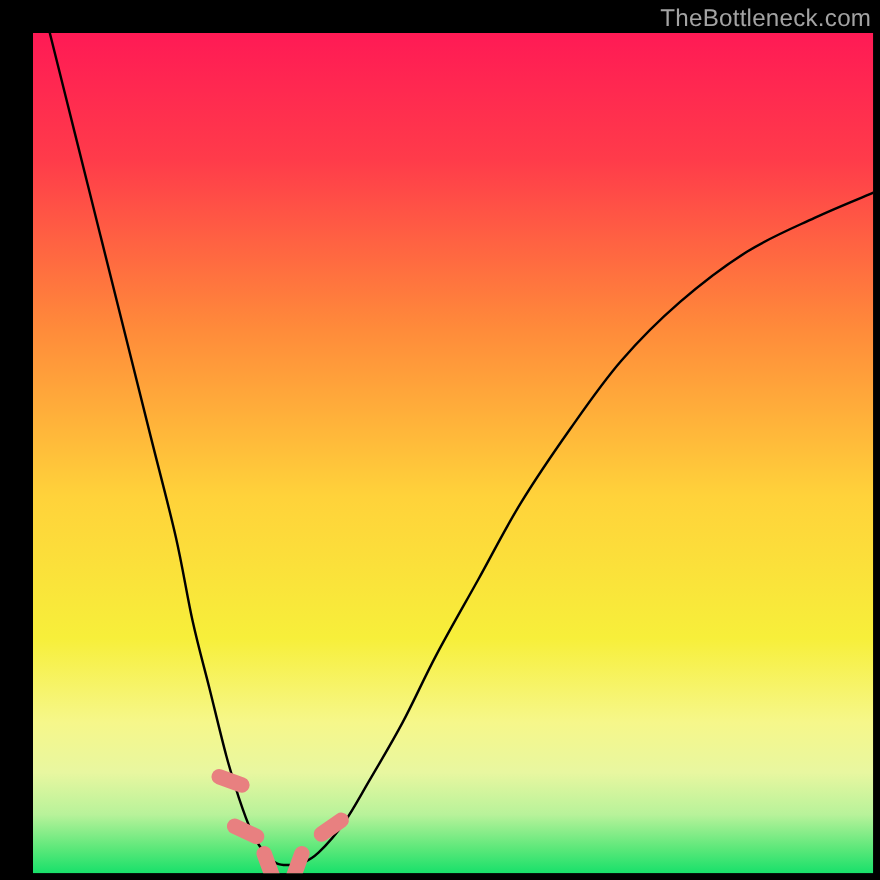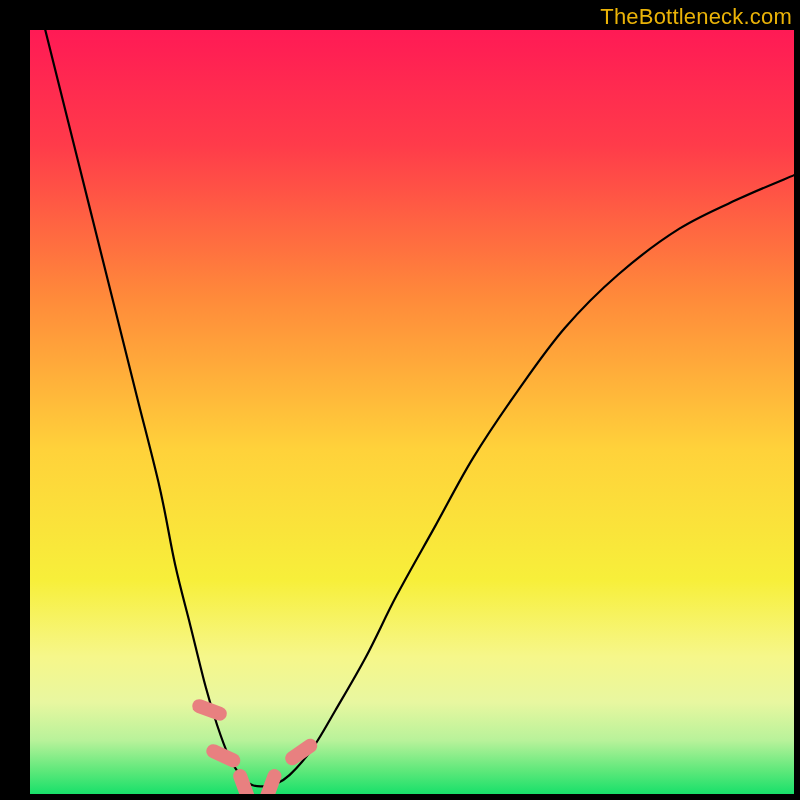--- a/index.html
+++ b/index.html
@@ -20,21 +20,21 @@
   .plot {
     position: absolute;
     left: 30px; top: 30px;
     width: 764px; height: 764px;
     overflow: hidden;
   }
   .watermark {
     position: absolute;
     top: 4px;
     right: 8px;
-    color: #eab308;
+    color: #a3a3a3;
     font-size: 22px;
     font-weight: 500;
     z-index: 10;
     letter-spacing: 0.2px;
   }
   svg { display: block; }
 </style>
 </head>
 <body>
 

